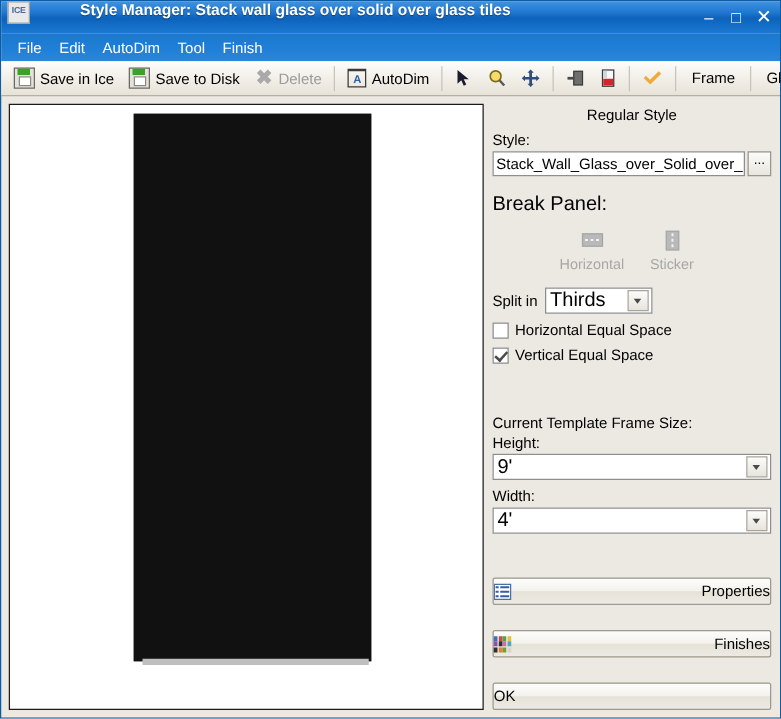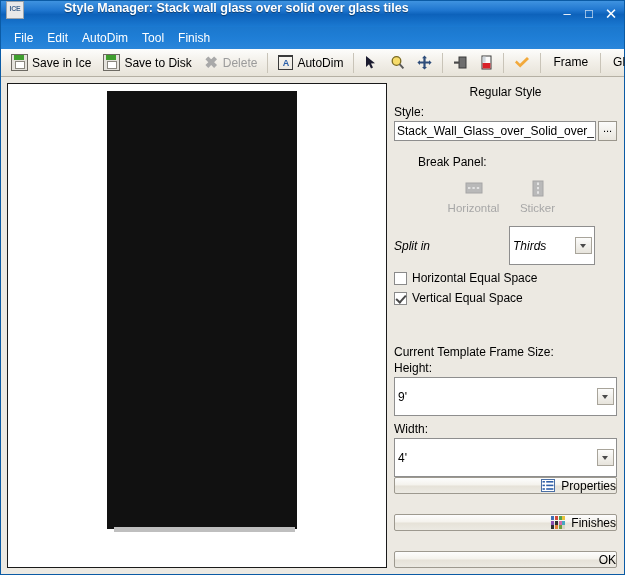--- a/index.html
+++ b/index.html
@@ -275,21 +275,21 @@
     content: "";
     position: absolute;
     left: 3px; top: 0px;
     width: 4px; height: 8px;
     border: solid #4a4a4a;
     border-width: 0 2px 2px 0;
     transform: rotate(42deg);
   }
   .chk-row span { font-size: 12px; }
 
-  .section-lbl { font-size: 12px; margin-top: 14px; margin-left: 24px; }
+  .section-lbl { font-size: 16px; margin-top: 14px; }
 
   #break-panel {
     display: flex;
     justify-content: center;
     margin-top: 8px;
     padding: 0 6px;
   }
   .bp-item {
     display: flex;
     flex-direction: column;
@@ -298,34 +298,33 @@
     cursor: default;
     width: 64px;
   }
   .bp-label { font-size: 11.5px; }
   .bp-item.disabled .bp-label { color: #a7a7a7; }
   .bp-ico { width: 22px; height: 22px; position: relative; }
 
   .split-row {
     display: flex;
     align-items: center;
-    justify-content: space-between;
-    gap: 22px;
+    justify-content: flex-start;
+    gap: 6px;
     margin-top: 12px;
     padding-right: 22px;
-    font-style: italic;
   }
   .combo {
-    height: 39px;
+    height: 21px;
     background: #fff;
     border: 1px solid #8e8e8e;
     box-sizing: border-box;
     display: flex;
     align-items: center;
-    font-size: 12px;
+    font-size: 16px;
     padding-left: 3px;
     position: relative;
     cursor: default;
   }
   .combo .cval { flex: 1 1 auto; white-space: nowrap; overflow: hidden; }
   .combo .arrow {
     flex: 0 0 17px;
     height: 17px;
     margin-right: 2px;
     background: linear-gradient(to bottom,#fcfcfb,#e7e4dc);
@@ -352,21 +351,21 @@
 
   .btn {
     height: 22px;
     background: linear-gradient(to bottom,#fdfdfd 0%,#f4f2ec 48%,#e6e2d8 52%,#eceae3 100%);
     border: 1px solid #9d998f;
     border-radius: 2px;
     box-sizing: border-box;
     font-size: 12px;
     display: flex;
     align-items: center;
-    justify-content: flex-end;
+    justify-content: space-between;
     gap: 6px;
     cursor: default;
   }
   .btn + .btn { margin-top: 20px; }
   .btn-gap { margin-top: 10px; }
   .ico-props {
     width: 14px; height: 13px;
     background: #fff;
     border: 1px solid #4a6fa5;
     box-sizing: border-box;

